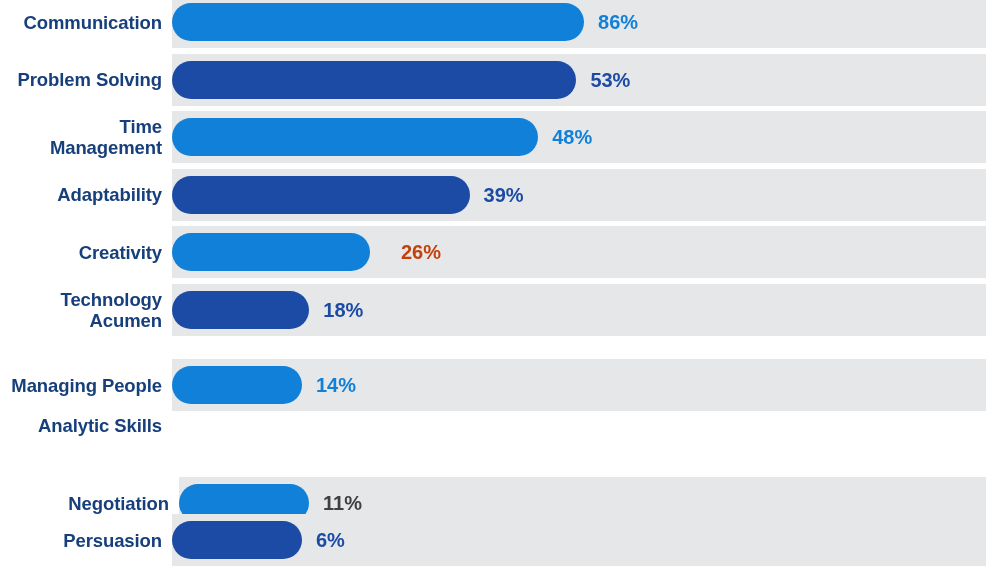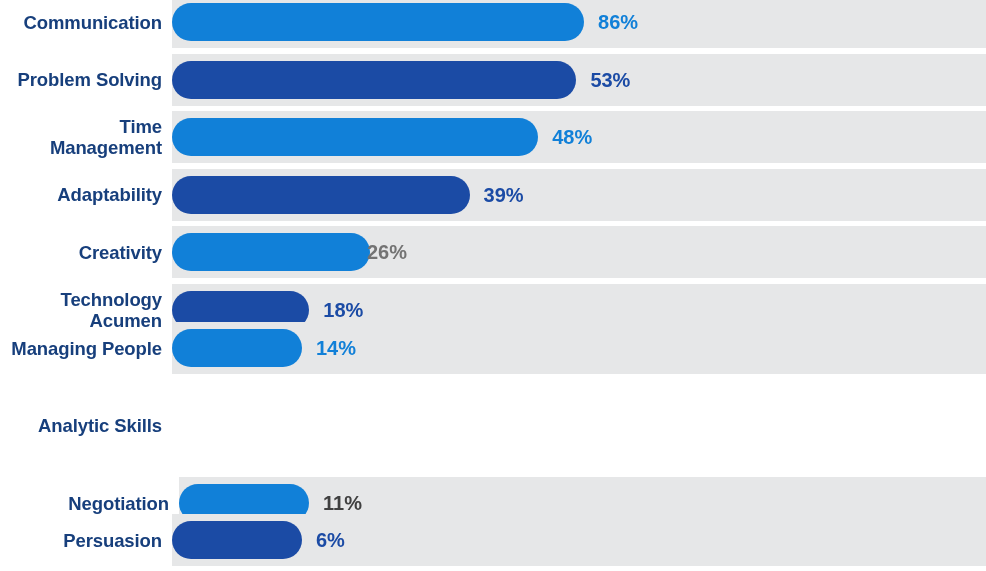--- a/index.html
+++ b/index.html
@@ -115,33 +115,33 @@
         <div class="track" style="background: rgb(230, 231, 232);"></div>
         <div class="bar dark" style="background: rgb(27, 75, 165); width: 297.57px;"></div>
         <div class="value dark" style="color: rgb(27, 75, 165); left: 311.57px;">39%</div>
       </div>
     </div>
     <div class="row" style="top: 226.4px; align-items: center;">
       <div class="row-label">Creativity</div>
       <div class="track-wrap">
         <div class="track" style="background: rgb(230, 231, 232);"></div>
         <div class="bar light" style="background: rgb(17, 128, 216); width: 198.38px;"></div>
-        <div class="value light" style="color: #737373; left: 195px;">26%</div>
+        <div class="value light" style="color: #c2410c; left: 229px;">26%</div>
       </div>
     </div>
     <div class="row" style="top: 284px;">
       <div class="row-label">Technology
 Acumen</div>
       <div class="track-wrap">
         <div class="track" style="background: rgb(230, 231, 232);"></div>
         <div class="bar dark" style="background: rgb(27, 75, 165); width: 137.34px;"></div>
         <div class="value dark" style="color: rgb(27, 75, 165); left: 151.34px;">18%</div>
       </div>
     </div>
-    <div class="row" style="top: 322px;">
+    <div class="row" style="top: 359px;">
       <div class="row-label">Managing People</div>
       <div class="track-wrap">
         <div class="track" style="background: rgb(230, 231, 232);"></div>
         <div class="bar light" style="background: rgb(17, 128, 216); width: 130px;"></div>
         <div class="value light" style="color: rgb(17, 128, 216); left: 144px;">14%</div>
       </div>
     </div>
     <div class="row" style="top: 399.2px;">
       <div class="row-label">Analytic Skills</div>
     </div>

